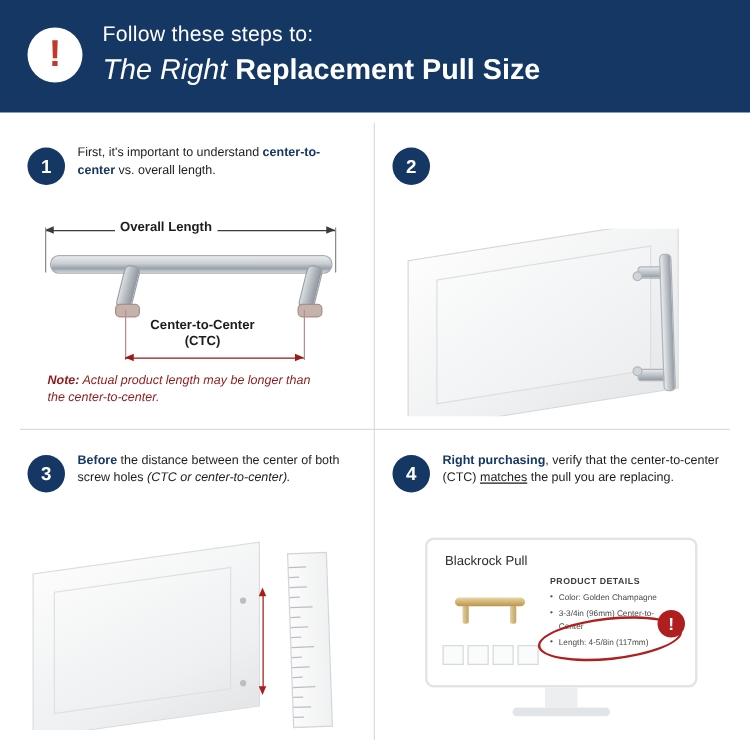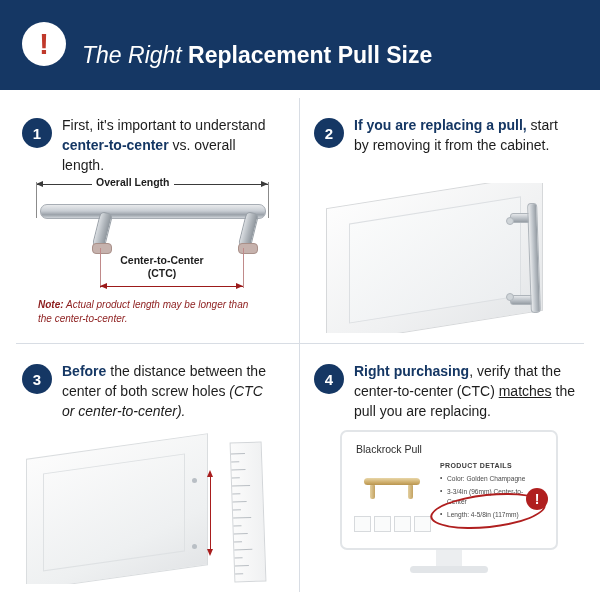--- a/index.html
+++ b/index.html
@@ -94,21 +94,21 @@
     font-size: 15px;
     font-weight: bold;
     display: flex;
     align-items: center;
     justify-content: center;
   }
   .step-text {
     position: absolute;
     left: 54px; top: 18px;
     width: 215px;
-    font-size: 14px;
+    font-size: 10px;
     line-height: 1.42;
     color: #1d1d1d;
   }
   .cell-2 .step-text, .cell-4 .step-text { width: 222px; }
   .b { font-weight: bold; color: #153764; }
   .u { text-decoration: underline; }
 
   
   .p1-art {
     position: absolute;
@@ -454,20 +454,21 @@
 </style>
 </head>
 <body>
 
 <div id="page">
 
   <div class="header">
     <div class="header-badge">
       <span>!</span>
     </div>
+    <div class="header-line1">Follow these steps to:</div>
     <div class="header-line2">
       <span class="light">The Right </span><span class="bold">Replacement Pull Size</span>
     </div>
   </div>
 
   <div class="grid">
     <div class="vline"></div>
     <div class="hline"></div>
 
     <div class="cell cell-1">
@@ -497,23 +498,20 @@
         <div class="ctc-arrow"></div>
       </div>
 
       <div class="p1-note">
         <b>Note:</b><span> Actual product length may be longer than the center-to-center.</span>
       </div>
     </div>
 
     <div class="cell cell-2">
       <div class="step-num">2</div>
-      <div class="step-text">
-        <span class="b">If you are replacing a pull,</span><span> start by removing it from the cabinet.</span>
-      </div>
 
       <div class="p2-art">
         <div class="cab-door">
           <div class="cab-inner"></div>
         </div>
         <div class="p2-post p2-post-t"></div>
         <div class="p2-post p2-post-b"></div>
         <div class="p2-pull-bar"></div>
         <div class="screw screw-a"></div>
         <div class="screw screw-b"></div>

